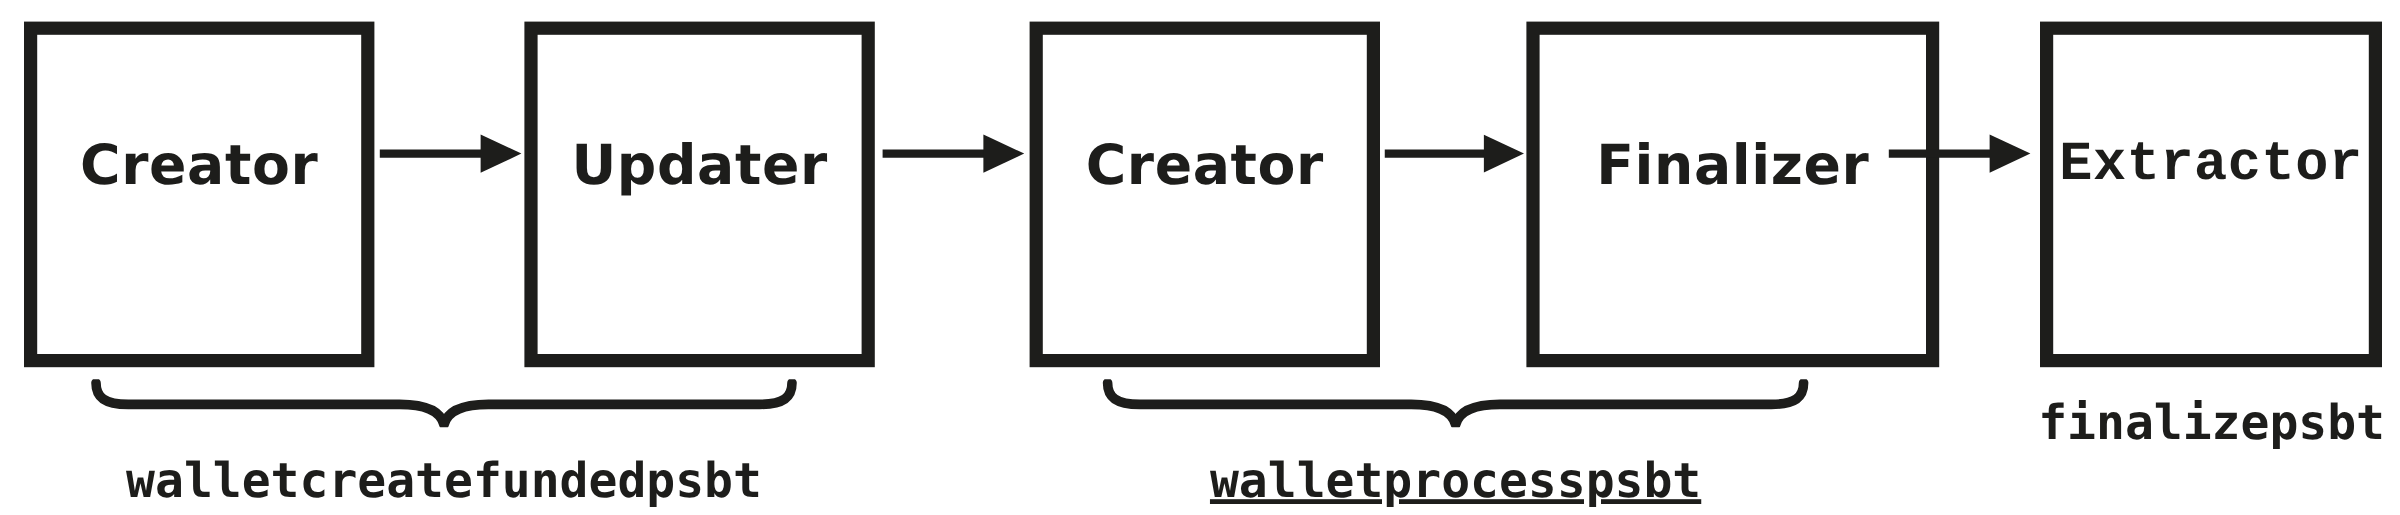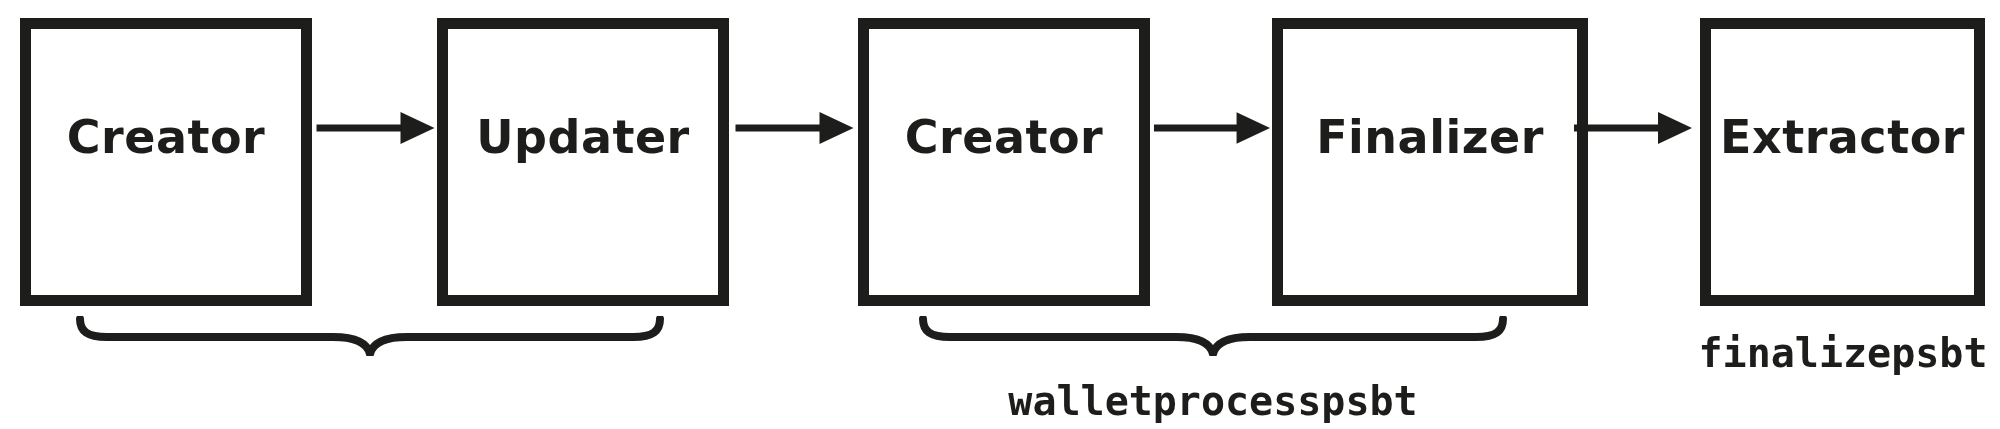--- a/index.html
+++ b/index.html
@@ -65,25 +65,25 @@
   </div>
 
   <div class="node" style="left:20px;  width:292px;">
     <div class="node-label">Creator</div>
   </div>
 
   <div class="node" style="left:858px; width:292px;">
     <div class="node-label">Creator</div>
   </div>
 
-  <div class="node" style="left:1272px; width:316px;">
+  <div class="node" style="left:1272px; width:344px;">
     <div class="node-label">Finalizer</div>
   </div>
 
-  <div class="node" style="left:1700px; width:285px;">
+  <div class="node" style="left:1700px; width:285px;font-family:Liberation Mono, monospace;">
     <div class="node-label">Extractor</div>
   </div>
 
   <svg class="arrow" style="left:314px; width:121px;" viewBox="0 0 120 46">
     <line x1="2" y1="23" x2="90" y2="23" stroke="#1d1d1b" stroke-width="7"></line>
     <polygon points="86,7 120,23 86,39" fill="#1d1d1b"></polygon>
   </svg>
 
   <svg class="arrow" style="left:731px; width:125px;" viewBox="0 0 120 46">
     <line x1="2" y1="23" x2="90" y2="23" stroke="#1d1d1b" stroke-width="7"></line>
@@ -103,18 +103,19 @@
   <svg class="brace" style="left:75px; width:590px;" viewBox="0 0 590 40">
     <path d="M 5 3 C 5 15, 12 21, 32 21 L 258 21 C 278 21, 292 26, 295 38
              C 298 26, 312 21, 332 21 L 558 21 C 578 21, 585 15, 585 3" fill="none" stroke="#1d1d1b" stroke-width="8" stroke-linecap="round" stroke-linejoin="round"></path>
   </svg>
 
   <svg class="brace" style="left:918px; width:590px;" viewBox="0 0 590 40">
     <path d="M 5 3 C 5 15, 12 21, 32 21 L 258 21 C 278 21, 292 26, 295 38
              C 298 26, 312 21, 332 21 L 558 21 C 578 21, 585 15, 585 3" fill="none" stroke="#1d1d1b" stroke-width="8" stroke-linecap="round" stroke-linejoin="round"></path>
   </svg>
 
+  <div class="rpc-label" style="left:75px; width:590px; top:378px;">walletcreatefundedpsbt</div>
 
-  <div class="rpc-label" style="left:918px; width:590px; top:378px;">walletprocesspsbt</div>
+  <div class="rpc-label" style="left:918px; width:590px; top:378px;text-decoration:underline;">walletprocesspsbt</div>
 
   <div class="rpc-label" style="left:1688px; width:310px; top:330px;">finalizepsbt</div>
 
 </div>
 
 </body></html>

